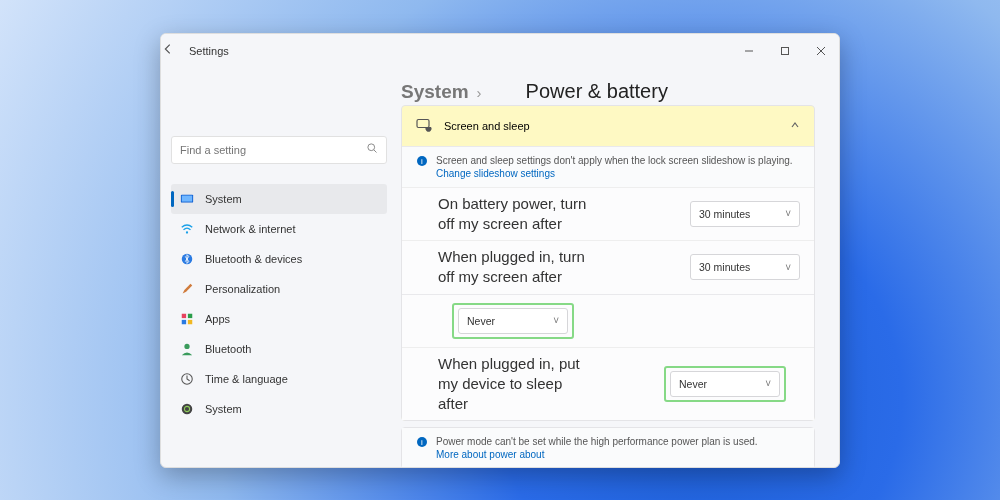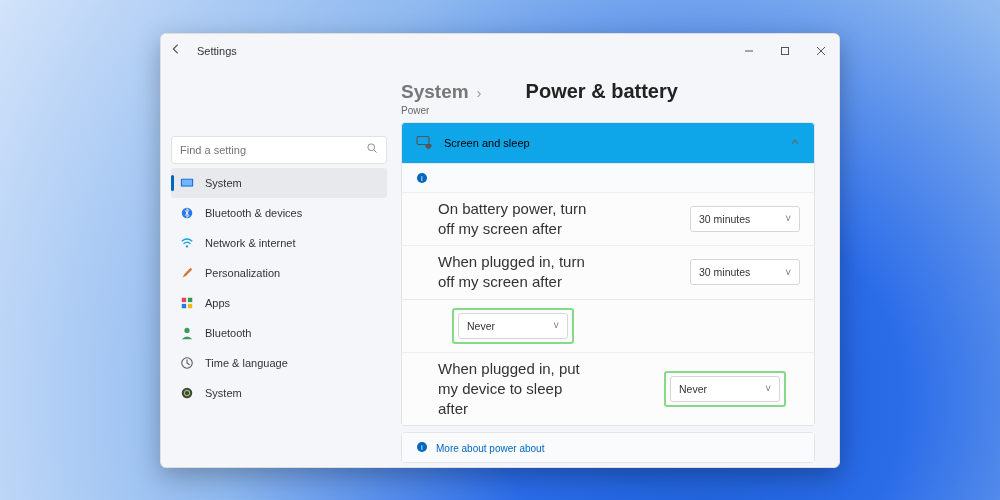--- a/index.html
+++ b/index.html
@@ -8,36 +8,36 @@
     background: radial-gradient(circle at 70% 80%, #1d5fd6 0%, #2a6be8 25%, #8fb9ef 60%, #d2e3fa 100%);
     display:flex; align-items:center; justify-content:center;
   }
   .window {
     width: 680px; height: 435px;
     background: #f5f6f9; border:1px solid #dedede; border-radius:6px;
     box-shadow: 0 8px 26px rgba(0,0,0,.28);
     display:flex; flex-direction:column; overflow:hidden;
   }
   .titlebar {
-    height: 34px; display:flex; align-items:center; padding-left:8px;
+    height: 34px; display:flex; align-items:center; padding-left:0;
     background:#f5f6f9;
   }
   .back-arrow { width:16px; font-size:15px; color:#555; cursor:pointer; margin-right:12px; }
   .title-text { font-size:11px; color:#333; }
   .winbtns { margin-left:auto; display:flex; }
   .winbtn { width:36px; height:34px; display:flex; align-items:center; justify-content:center; cursor:pointer; }
   .winbtn svg { width:10px; height:10px; stroke:#555; stroke-width:1; }
 
   .body { flex:1; display:flex; overflow:hidden; }
   .sidebar { width:236px; padding:8px 10px 0 10px; display:flex; flex-direction:column; }
   .profile-space { height:60px; }
   .search {
     display:flex; align-items:center; justify-content:space-between;
     background:#fff; border:1px solid #e1e1e1; border-radius:3px;
-    height:28px; padding:0 8px; margin-bottom:4px;
+    height:28px; padding:0 8px; margin-bottom:20px;
   }
   .search input { border:none; outline:none; font-size:11px; color:#666; flex:1; background:transparent; }
   .search-icon { color:#888; font-size:12px; }
 
   .nav { display:flex; flex-direction:column; }
   .nav-item {
     display:flex; align-items:center; height:30px; border-radius:3px;
     padding-left:8px; cursor:pointer; font-size:11px; color:#333;
   }
   .nav-item.active { background:#e8e9ec; position:relative; }
@@ -45,25 +45,25 @@
     content:""; position:absolute; left:0; top:7px; bottom:7px; width:3px;
     background:#0067c0; border-radius:2px;
   }
   .nav-ico { width:16px; height:16px; margin-right:10px; display:flex; align-items:center; justify-content:center; }
   .nav-ico svg { width:14px; height:14px; }
 
   .main { flex:1; padding: 0 24px 0 4px; overflow:hidden; }
   .crumbs { margin:12px 0 2px 0; display:flex; align-items:baseline; gap:8px; }
   .crumb-sys { font-size:19px; font-weight:600; color:#777; }
   .crumb-sep { font-size:15px; color:#999; }
-  .crumb-page { font-size:20px; font-weight:700; color:#222;padding-left:36px; }
+  .crumb-page { font-size:20px; font-weight:400; color:#222;padding-left:36px; }
   .clipped-section { font-size:10px; color:#666; margin-bottom:6px; }
 
   .card {
-    background:#0ea5e9; border:1px solid #e4e4e7; border-radius:4px; margin-bottom:6px;
+    background:#fef9c3; border:1px solid #e4e4e7; border-radius:4px; margin-bottom:6px;
     font-size:11px;
   }
   .card-head {
     display:flex; align-items:center; height:40px; padding:0 14px; cursor:pointer;
   }
   .card-head .ico { width:18px; margin-right:10px; color:#555; }
   .card-head .chev { margin-left:auto; color:#666; font-size:11px; }
 
   .info-row {
     display:flex; align-items:flex-start; padding:8px 14px; gap:8px;
@@ -139,35 +139,35 @@
               <svg viewBox="0 0 16 16">
                 <rect x="1" y="3" width="14" height="9" rx="1" fill="#0a5bcf"></rect>
                 <rect x="2" y="4" width="12" height="7" fill="#6fb6ff"></rect>
               </svg>
             </span>
           <span>System</span>
         </div>
         <div class="nav-item">
           <span class="nav-ico">
               <svg viewBox="0 0 16 16">
-                <circle cx="8" cy="8" r="6" fill="#2a7ae2"></circle>
-                <path d="M6 5 L10 11 L8 13 V3 L10 5 L6 11" stroke="#fff" stroke-width="1" fill="none"></path>
-              </svg>
-            </span>
-          <span>Bluetooth &amp; devices</span>
-        </div>
-        <div class="nav-item">
-          <span class="nav-ico">
-              <svg viewBox="0 0 16 16">
                 <path d="M2 6 Q8 1 14 6" fill="none" stroke="#1aa0e8" stroke-width="1.6"></path>
                 <path d="M4 9 Q8 5 12 9" fill="none" stroke="#1aa0e8" stroke-width="1.6"></path>
                 <circle cx="8" cy="12" r="1.3" fill="#1aa0e8"></circle>
               </svg>
             </span>
           <span>Network &amp; internet</span>
+        </div>
+        <div class="nav-item">
+          <span class="nav-ico">
+              <svg viewBox="0 0 16 16">
+                <circle cx="8" cy="8" r="6" fill="#2a7ae2"></circle>
+                <path d="M6 5 L10 11 L8 13 V3 L10 5 L6 11" stroke="#fff" stroke-width="1" fill="none"></path>
+              </svg>
+            </span>
+          <span>Bluetooth &amp; devices</span>
         </div>
         <div class="nav-item">
           <span class="nav-ico">
               <svg viewBox="0 0 16 16">
                 <path d="M3 13 L5 9 L12 2 L14 4 L7 11 Z" fill="#d07b3c"></path>
               </svg>
             </span>
           <span>Personalization</span>
         </div>
         <div class="nav-item">
@@ -210,21 +210,20 @@
         </div>
       </div>
     </div>
 
     <div class="main">
       <div class="crumbs">
         <span class="crumb-sys">System</span>
         <span class="crumb-sep">›</span>
         <span class="crumb-page">Power &amp; battery</span>
       </div>
-      <div class="clipped-section">Power</div>
 
       <div class="card">
         <div class="card-head">
           <span class="ico">
             <svg width="16" height="16" viewBox="0 0 16 16">
                 <rect x="1" y="2.5" width="12" height="8" rx="1.5" fill="none" stroke="#555" stroke-width="1.2"></rect>
                 <path d="M10 10 A3 3 0 1 0 15 10" fill="#555"></path>
               </svg>
           </span>
           <span>Screen and sleep</span>
@@ -233,20 +232,24 @@
                 <path d="M2 7 L5 3 L8 7" fill="none" stroke="#666" stroke-width="1.2"></path>
               </svg>
           </span>
         </div>
 
         <div class="info-row">
           <svg class="info-dot" viewBox="0 0 12 12">
               <circle cx="6" cy="6" r="5"></circle>
               <text x="6" y="9" font-size="8" text-anchor="middle" fill="#fff">i</text>
             </svg>
+          <div>
+            <span>Screen and sleep settings don't apply when the lock screen slideshow is playing.</span>
+            <span class="info-link">Change slideshow settings</span>
+          </div>
         </div>
 
         <div class="setting">
           <span class="label">On battery power, turn off my screen after</span>
           <div class="dropdown">
             <span>30 minutes</span>
             <span class="dd-chev">˅</span>
           </div>
         </div>
         <div class="setting">
@@ -276,20 +279,21 @@
         </div>
       </div>
 
       <div class="card">
         <div class="info-row" style="border-top:none">
           <svg class="info-dot" viewBox="0 0 12 12">
               <circle cx="6" cy="6" r="5"></circle>
               <text x="6" y="9" font-size="8" text-anchor="middle" fill="#fff">i</text>
             </svg>
           <div>
+            <span>Power mode can't be set while the high performance power plan is used.</span>
             <span class="info-link">More about power about</span>
           </div>
         </div>
       </div>
 
     </div>
   </div>
 </div>
 
 </body></html>

